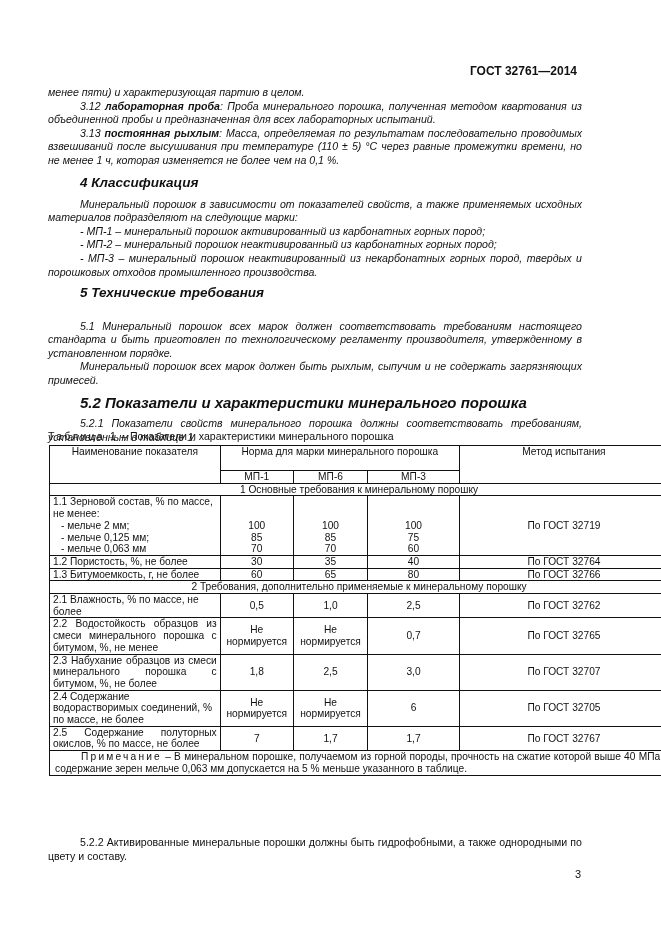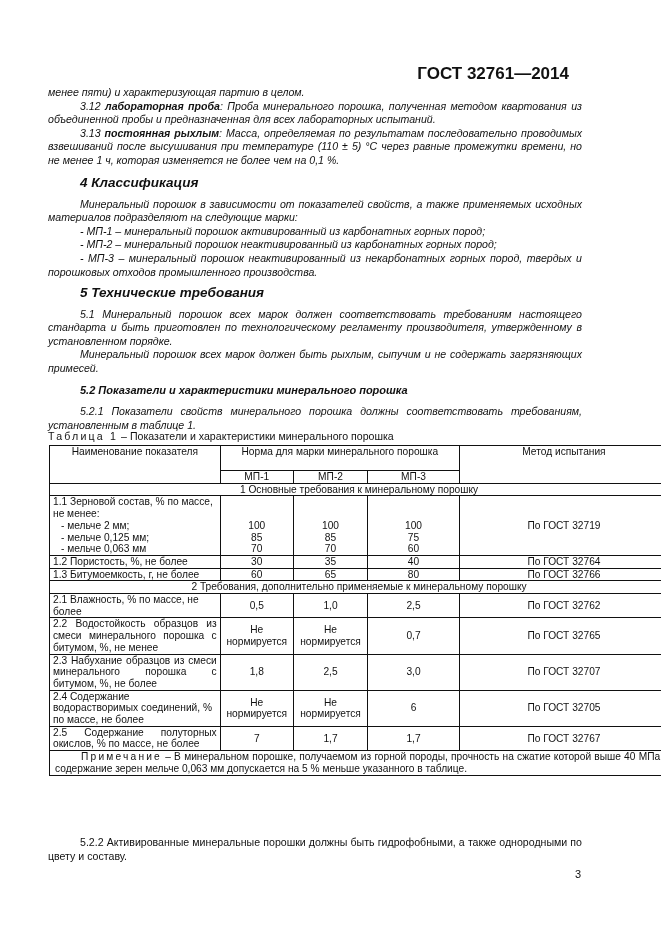--- a/index.html
+++ b/index.html
@@ -2,28 +2,28 @@
 <html><head>
 <meta charset="utf-8">
 <style>
   html, body { margin: 0; padding: 0; }
   body {
     width: 661px; height: 935px; background: #ffffff; position: relative; overflow: hidden;
     font-family: "Liberation Sans", sans-serif; color: #111111; font-size: 10.6px;
   }
   .page { position: absolute; left: 0; top: 0; width: 661px; height: 935px; }
   .doc-header {
-    position: absolute; right: 92px; top: 64px; font-weight: bold; font-size: 17px;
+    position: absolute; right: 84px; top: 64px; font-weight: bold; font-size: 12px;
   }
   .body-text { position: absolute; left: 48px; width: 534px; line-height: 13.6px; text-align: justify; font-style: italic; }
   .p { margin: 0; }
   .indent { text-indent: 32px; }
   .b { font-weight: bold; }
   .h2 { font-weight: bold; font-size: 13.5px; padding-left: 32px; margin: 0; }
-  .h3 { font-weight: bold; font-size: 11px; padding-left: 32px; margin: 0; }
+  .h3 { font-weight: bold; font-size: 15px; padding-left: 32px; margin: 0; }
   .caption { position: absolute; left: 48px; top: 430px; font-size: 10.6px; }
   .spaced { letter-spacing: 2.2px; }
 
   table.t {
     position: absolute; left: 49px; top: 445px; width: 620px;
     border-collapse: collapse; font-size: 10.2px; line-height: 11.7px;
   }
   table.t td { border: 1.5px solid #111; padding: 0 3px; vertical-align: middle; }
   .c { text-align: center; }
   .top { vertical-align: top !important; }
@@ -48,21 +48,21 @@
   <div class="body-text" style="top:176px">
     <p class="h2">4 Классификация</p>
     <p class="p indent" style="margin-top:8px">Минеральный порошок в зависимости от показателей свойств, а также применяемых исходных материалов подразделяют на следующие марки:</p>
     <p class="p indent">- МП-1 – минеральный порошок активированный из карбонатных горных пород;</p>
     <p class="p indent">- МП-2 – минеральный порошок неактивированный из карбонатных горных пород;</p>
     <p class="p indent">- МП-3 – минеральный порошок неактивированный из некарбонатных горных пород, твердых и порошковых отходов промышленного производства.</p>
   </div>
 
   <div class="body-text" style="top:286px">
     <p class="h2">5 Технические требования</p>
-    <p class="p indent" style="margin-top:8px">5.1 Минеральный порошок всех марок должен соответствовать требованиям настоящего стандарта и быть приготовлен по технологическому регламенту производителя, утвержденному в установленном порядке.</p>
+    <p class="p indent" style="margin-top:20px">5.1 Минеральный порошок всех марок должен соответствовать требованиям настоящего стандарта и быть приготовлен по технологическому регламенту производителя, утвержденному в установленном порядке.</p>
     <p class="p indent">Минеральный порошок всех марок должен быть рыхлым, сыпучим и не содержать загрязняющих примесей.</p>
     <p class="h3" style="margin-top:8px">5.2 Показатели и характеристики минерального порошка</p>
     <p class="p indent" style="margin-top:8px">5.2.1 Показатели свойств минерального порошка должны соответствовать требованиям, установленным в таблице 1.</p>
   </div>
 
   <div class="caption"><span class="spaced">Таблица 1</span><span> – Показатели и характеристики минерального порошка</span></div>
 
   <table class="t">
     <colgroup>
       <col style="width:147px">
@@ -72,21 +72,21 @@
         <col style="width:180px">
     </colgroup>
     <tbody>
         <tr style="height:25px">
       <td rowspan="2" class="c top">Наименование показателя</td>
       <td colspan="3" class="c top">Норма для марки минерального порошка</td>
       <td rowspan="2" class="c top">Метод испытания</td>
     </tr>
     <tr style="height:12px">
       <td class="c">МП-1</td>
-      <td class="c">МП-2</td>
+      <td class="c">МП-6</td>
       <td class="c">МП-3</td>
     </tr>
     <tr style="height:12px">
       <td colspan="5" class="c">1 Основные требования к минеральному порошку</td>
     </tr>
     <tr>
       <td>
         <span>1.1 Зерновой состав, % по массе, не менее:</span>
         <span class="lst">- мельче 2 мм;</span>
         <span class="lst">- мельче 0,125 мм;</span>

